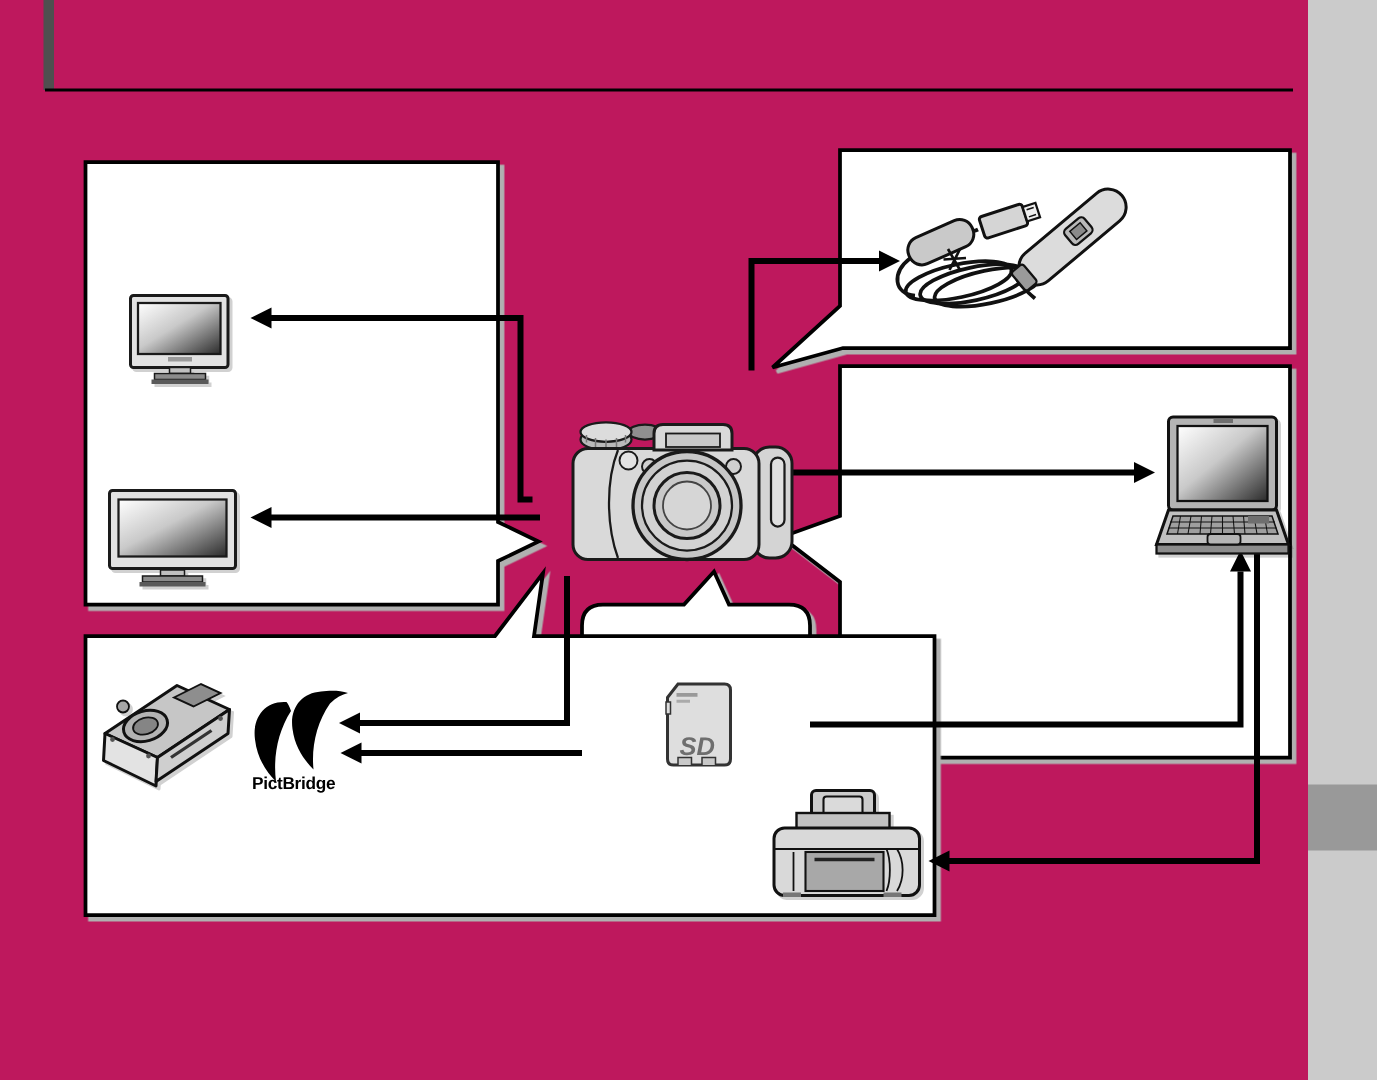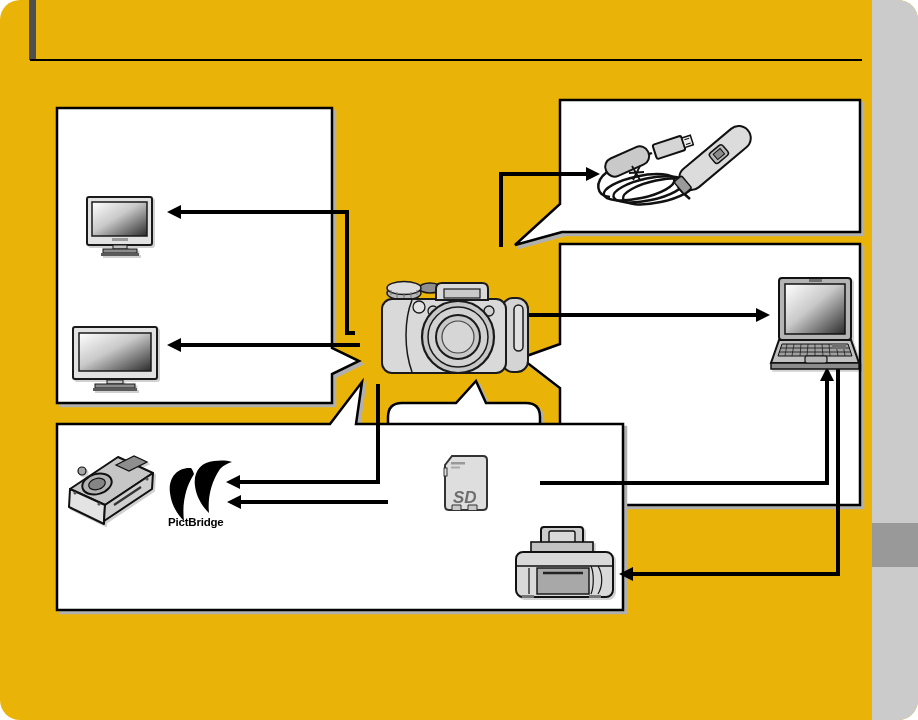--- a/index.html
+++ b/index.html
@@ -1,17 +1,17 @@
 <!DOCTYPE html>
 <html><head>
 <meta charset="utf-8">
 <style>
   html,body{margin:0;padding:0;background:#fff;}
-  .page{position:relative;width:918px;height:720px;background:#eab308;overflow:hidden;
-        font-family:"Liberation Sans",sans-serif;border-radius:20px;}
+  .page{position:relative;width:918px;height:720px;background:#be185d;overflow:hidden;
+        font-family:"Liberation Sans",sans-serif;}
   .sidebar{position:absolute;top:0;right:0;width:46px;height:720px;background:#cbcbcb;}
   .sidebar-tab{position:absolute;top:523px;left:0;width:46px;height:44px;background:#999999;}
   .header-accent{position:absolute;left:29px;top:0;width:7px;height:60px;background:#4f4f4f;}
   .header-rule{position:absolute;left:30px;top:59px;width:832px;height:2px;background:#000;}
   svg{position:absolute;left:0;top:0;}
   .panel{fill:#ffffff;stroke:#000000;stroke-width:2.5;stroke-linejoin:miter;
          filter:drop-shadow(3px 3px 0 #b0b0b0);}
   .arrow{fill:none;stroke:#000;stroke-width:4;}
   .head{fill:#000;stroke:none;}
   .dev{filter:drop-shadow(2px 2px 0 rgba(0,0,0,0.18));}

